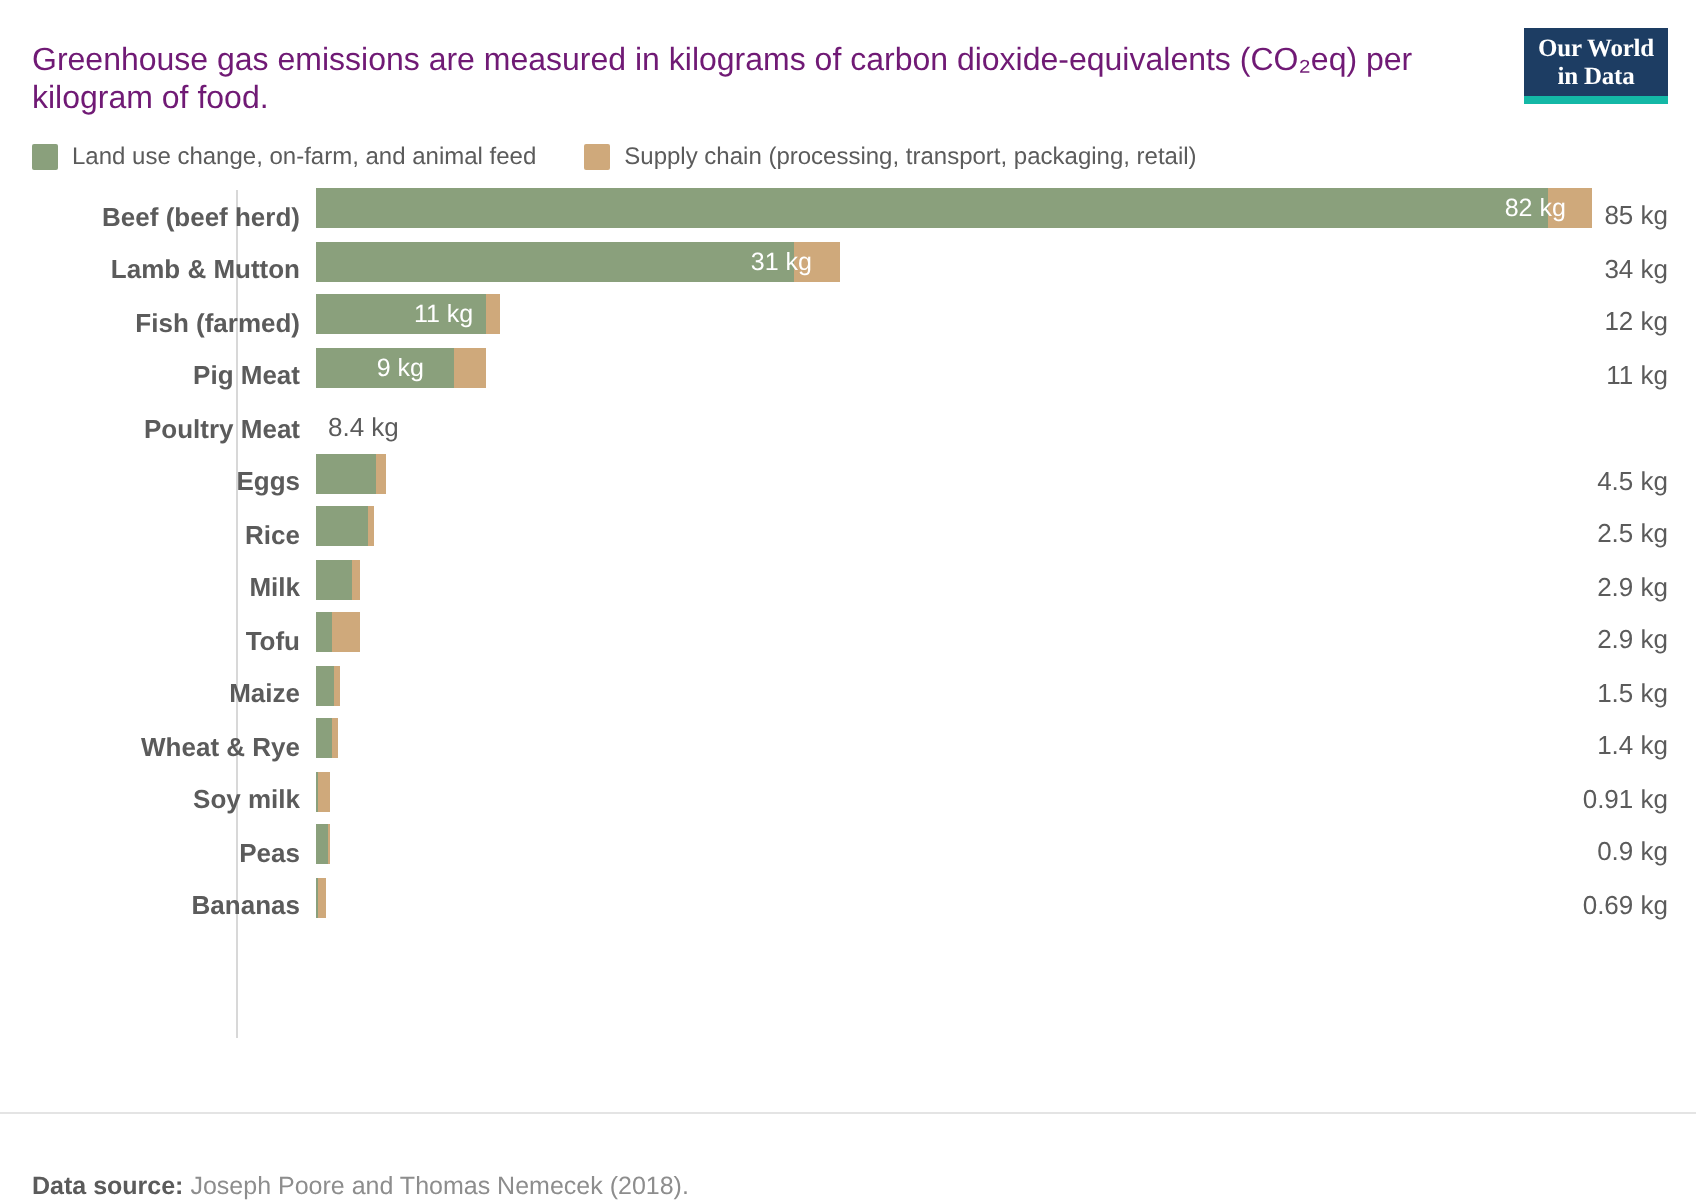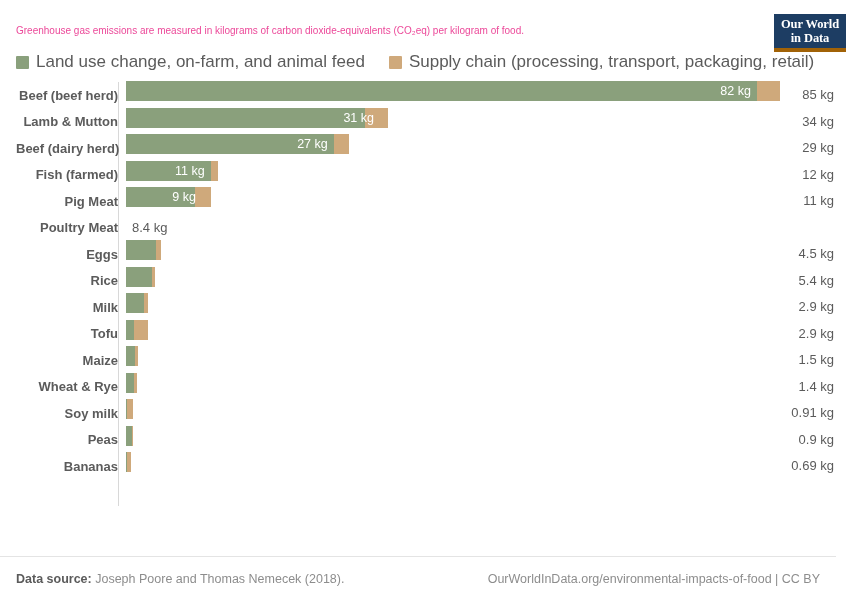--- a/index.html
+++ b/index.html
@@ -25,33 +25,33 @@
     font-family: "Liberation Serif", serif;
     font-weight: bold;
     font-size: 27px;
     line-height: 32px;
     color: #1d1d1d;
     letter-spacing: -0.2px;
     margin: 0;
     padding-right: 90px;
   }
   .chart-subtitle {
-    font-size: 10px;
+    font-size: 16px;
     line-height: 19px;
-    color: #ec4899;
+    color: #701a75;
     margin: 7px 0 0 0;
     max-width: 712px;
   }
   .owid-logo {
     position: absolute;
     top: 14px;
-    right: 4px;
+    right: 16px;
     width: 72px;
     background: #1d3d63;
-    border-bottom: 4px solid #a16207;
+    border-bottom: 4px solid #14b8a6;
     text-align: center;
     padding: 4px 0 3px 0;
     box-sizing: border-box;
   }
   .owid-logo .l1, .owid-logo .l2 {
     display: block;
     color: #ffffff;
     font-family: "Liberation Serif", serif;
     font-weight: bold;
     font-size: 12.5px;
@@ -71,21 +71,21 @@
     align-items: center;
     gap: 7px;
   }
   .legend-swatch {
     width: 13px;
     height: 13px;
     flex: 0 0 auto;
     border-radius: 1px;
   }
   .legend-label {
-    font-size: 17px;
+    font-size: 12px;
     color: #5b5b5b;
     white-space: nowrap;
   }
 
   
   .chart-area {
     position: relative;
     margin-top: 10px;
     padding-left: 16px;
     padding-right: 16px;
@@ -98,20 +98,21 @@
     background: #d8d8d8;
   }
   .rows {
     position: relative;
   }
   .row {
     position: relative;
     height: 26.5px;
     display: flex;
     align-items: center;
+    margin-left: 32px;
   }
   .row-label {
     width: 102px;
     text-align: right;
     padding-right: 8px;
     font-size: 13px;
     font-weight: bold;
     color: #5b5b5b;
     white-space: nowrap;
     flex: 0 0 auto;
@@ -145,26 +146,26 @@
     color: #5b5b5b;
     white-space: nowrap;
     line-height: 20px;
     align-self: center;
   }
 
   
   .footer {
     position: absolute;
     left: 0;
-    right: 14px;
+    right: 2px;
     bottom: 0;
     height: 44px;
     border-top: 1px solid #e4e4e4;
     display: flex;
-    align-items: center;
+    align-items: flex-end;
     justify-content: space-between;
     padding: 0 16px;
     box-sizing: border-box;
     font-size: 12.5px;
     color: #8d8d8d;
   }
   .footer-left b {
     color: #5b5b5b;
     font-weight: bold;
   }
@@ -209,43 +210,34 @@
       <div class="row">
         <div class="row-label">Lamb &amp; Mutton</div>
         <div class="bar-wrap">
           <div class="seg seg-land" style="width: 238.518px; background: rgb(138, 160, 124);"></div>
           <div class="seg seg-supply" style="width: 23.0824px; background: rgb(207, 169, 123);"></div>
           <span class="inner-value" style="left: 248px; transform: translateX(-100%);">31 kg</span>
         </div>
         <div class="total-value">34 kg</div>
       </div>
       <div class="row">
-        <div class="row-label">Beef (dairy herd)</div>
-        <div class="bar-wrap">
-          <div class="seg seg-land" style="width: 207.741px; background: rgb(138, 160, 124);"></div>
-          <div class="seg seg-supply" style="width: 15.3882px; background: rgb(207, 169, 123);"></div>
-          <span class="inner-value" style="left: 201.741px; transform: translateX(-100%);">27 kg</span>
-        </div>
-        <div class="total-value">29 kg</div>
-      </div>
-      <div class="row">
         <div class="row-label">Fish (farmed)</div>
         <div class="bar-wrap">
           <div class="seg seg-land" style="width: 84.6353px; background: rgb(138, 160, 124);"></div>
           <div class="seg seg-supply" style="width: 7.69412px; background: rgb(207, 169, 123);"></div>
           <span class="inner-value" style="left: 78.6353px; transform: translateX(-100%);">11 kg</span>
         </div>
         <div class="total-value">12 kg</div>
       </div>
       <div class="row">
         <div class="row-label">Pig Meat</div>
         <div class="bar-wrap">
           <div class="seg seg-land" style="width: 69.2471px; background: rgb(138, 160, 124);"></div>
           <div class="seg seg-supply" style="width: 15.3882px; background: rgb(207, 169, 123);"></div>
-          <span class="inner-value" style="left: 70px; transform: translateX(-100%);">9 kg</span>
+          <span class="inner-value" style="left: 54px; transform: translateX(-100%);">9 kg</span>
         </div>
         <div class="total-value">11 kg</div>
       </div>
       <div class="row">
         <div class="row-label">Poultry Meat</div>
         <div class="total-value">8.4 kg</div>
       </div>
       <div class="row">
         <div class="row-label">Eggs</div>
         <div class="bar-wrap">
@@ -253,21 +245,21 @@
           <div class="seg seg-supply" style="width: 4.61647px; background: rgb(207, 169, 123);"></div>
         </div>
         <div class="total-value">4.5 kg</div>
       </div>
       <div class="row">
         <div class="row-label">Rice</div>
         <div class="bar-wrap">
           <div class="seg seg-land" style="width: 26.16px; background: rgb(138, 160, 124);"></div>
           <div class="seg seg-supply" style="width: 3.07765px; background: rgb(207, 169, 123);"></div>
         </div>
-        <div class="total-value">5.4 kg</div>
+        <div class="total-value">2.5 kg</div>
       </div>
       <div class="row">
         <div class="row-label">Milk</div>
         <div class="bar-wrap">
           <div class="seg seg-land" style="width: 18.4659px; background: rgb(138, 160, 124);"></div>
           <div class="seg seg-supply" style="width: 3.84706px; background: rgb(207, 169, 123);"></div>
         </div>
         <div class="total-value">2.9 kg</div>
       </div>
       <div class="row">
@@ -319,14 +311,13 @@
         <div class="total-value">0.69 kg</div>
       </div>
     </div>
 </div>
 
 <div class="footer">
   <div class="footer-left">
     <b>Data source:</b>
     <span>Joseph Poore and Thomas Nemecek (2018).</span>
   </div>
-  <div class="footer-right">OurWorldInData.org/environmental-impacts-of-food | CC BY</div>
 </div>
 
 </body></html>

